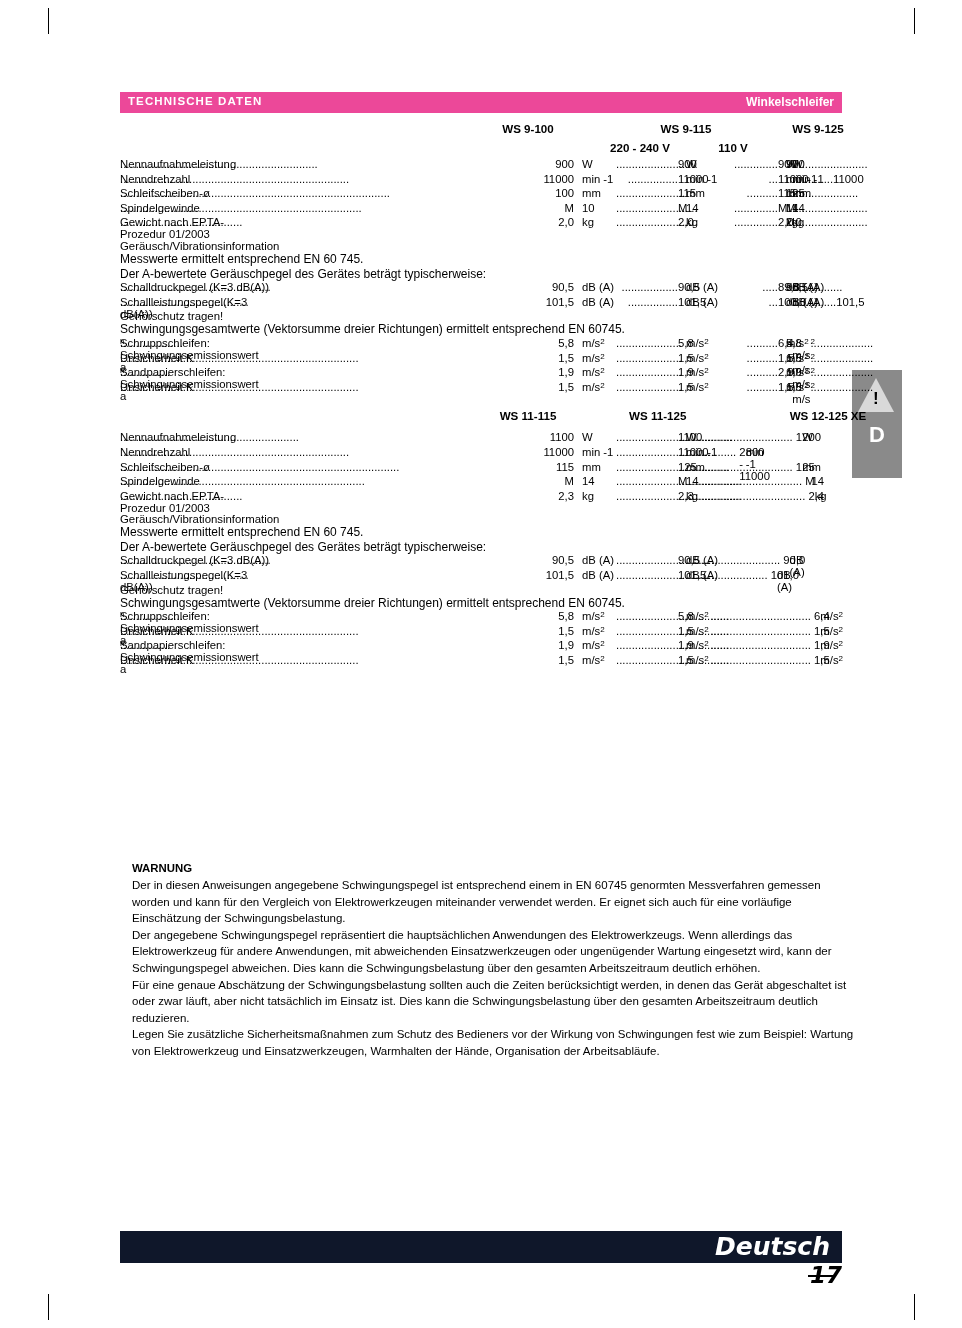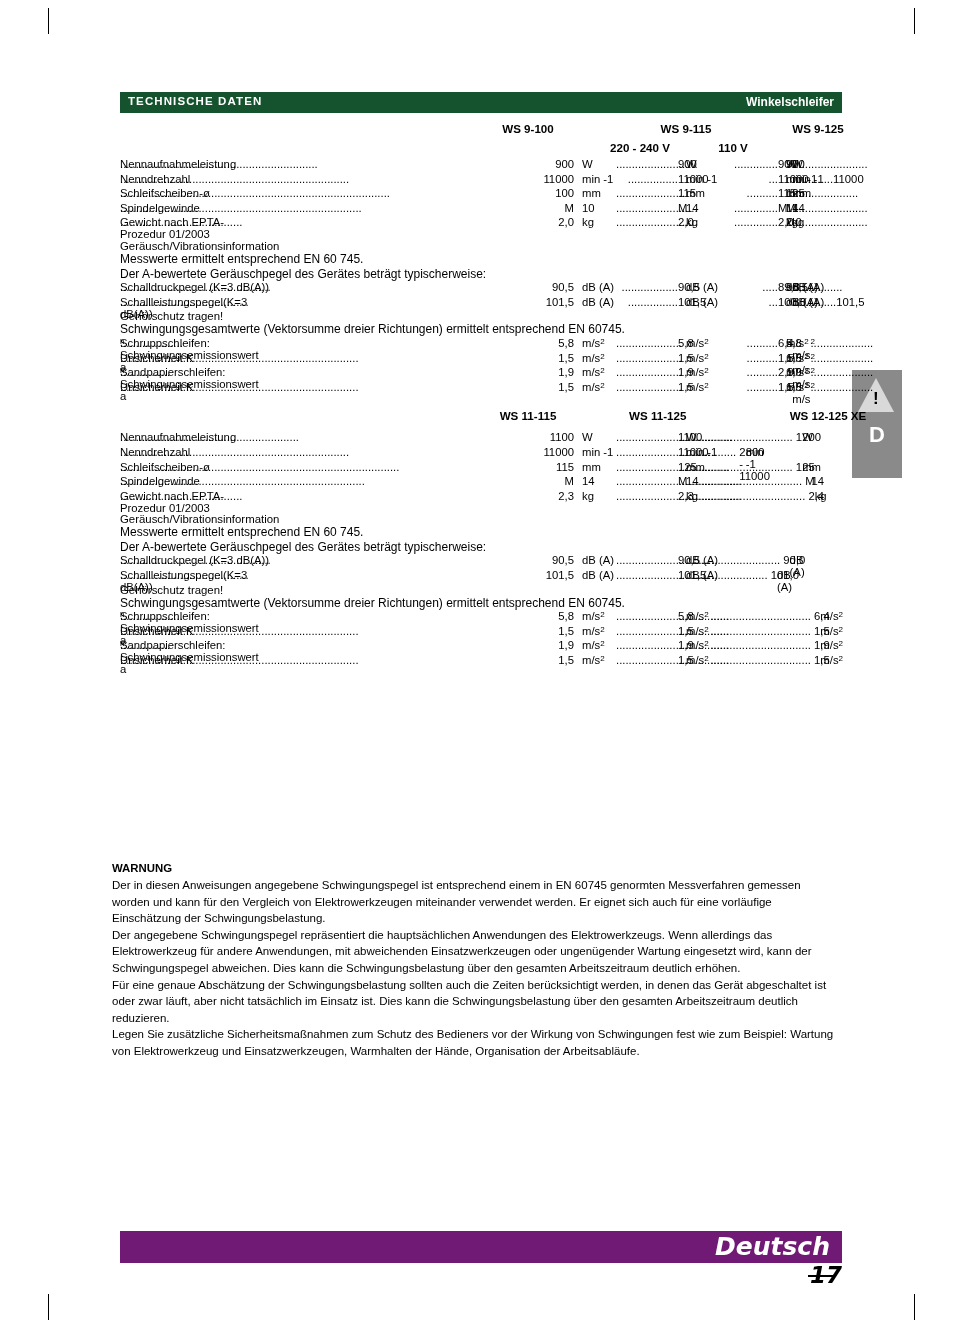--- a/index.html
+++ b/index.html
@@ -13,21 +13,21 @@
   }
   .page{position:absolute;left:0;top:0;width:962px;height:1328px;}
 
   
   .cropmark{position:absolute;background:#000;}
   .cm-v{width:1px;height:26px;}
 
   
   .header-bar{
     position:absolute;left:120px;top:92px;width:722px;height:21px;
-    background:#14532d;color:#fff;
+    background:#ec4899;color:#fff;
   }
   .header-left{
     position:absolute;left:8px;top:3px;font-size:11.5px;font-weight:bold;
     letter-spacing:1.1px;
   }
   .header-right{
     position:absolute;right:8px;top:3px;font-size:12px;font-weight:bold;
   }
 
   
@@ -62,30 +62,30 @@
   .c1v{left:402px;text-align:right;width:52px;}
   .c1u{left:462px;}
   .c2v{left:496px;text-align:right;width:62px;}
   .c2u{left:566px;}
   .c3v{left:596px;text-align:right;width:62px;}
   .c3u{left:666px;}
 
   .secthead{font-size:11.4px;font-weight:normal;margin-top:9px;}
   .para{font-size:12px;line-height:14.6px;}
 
-  .warnblock{position:absolute;left:112px;top:862px;width:724px;}
+  .warnblock{position:absolute;left:132px;top:862px;width:724px;}
   .warnblock .wtitle{font-size:11.4px;font-weight:bold;margin-bottom:3px;}
   .warnblock p{font-size:11.5px;line-height:16.6px;margin:0 0 0 0;}
 
   .note{font-size:11.4px;line-height:15px;}
 
   
   .footer-bar{
     position:absolute;left:120px;top:1231px;width:722px;height:32px;
-    background:#701a75;
+    background:#0f172a;
   }
   .footer-text{
     position:absolute;right:12px;top:1px;color:#fff;font-size:25px;
     font-weight:bold;font-style:italic;font-family:"DejaVu Sans", sans-serif;
   }
   .pageno{
     position:absolute;right:120px;top:1262px;font-size:23px;font-weight:bold;
     font-style:italic;font-family:"DejaVu Sans", sans-serif;
   }
   .pageno .strike{position:absolute;left:-2px;top:13px;width:28px;height:2px;background:#000;}

